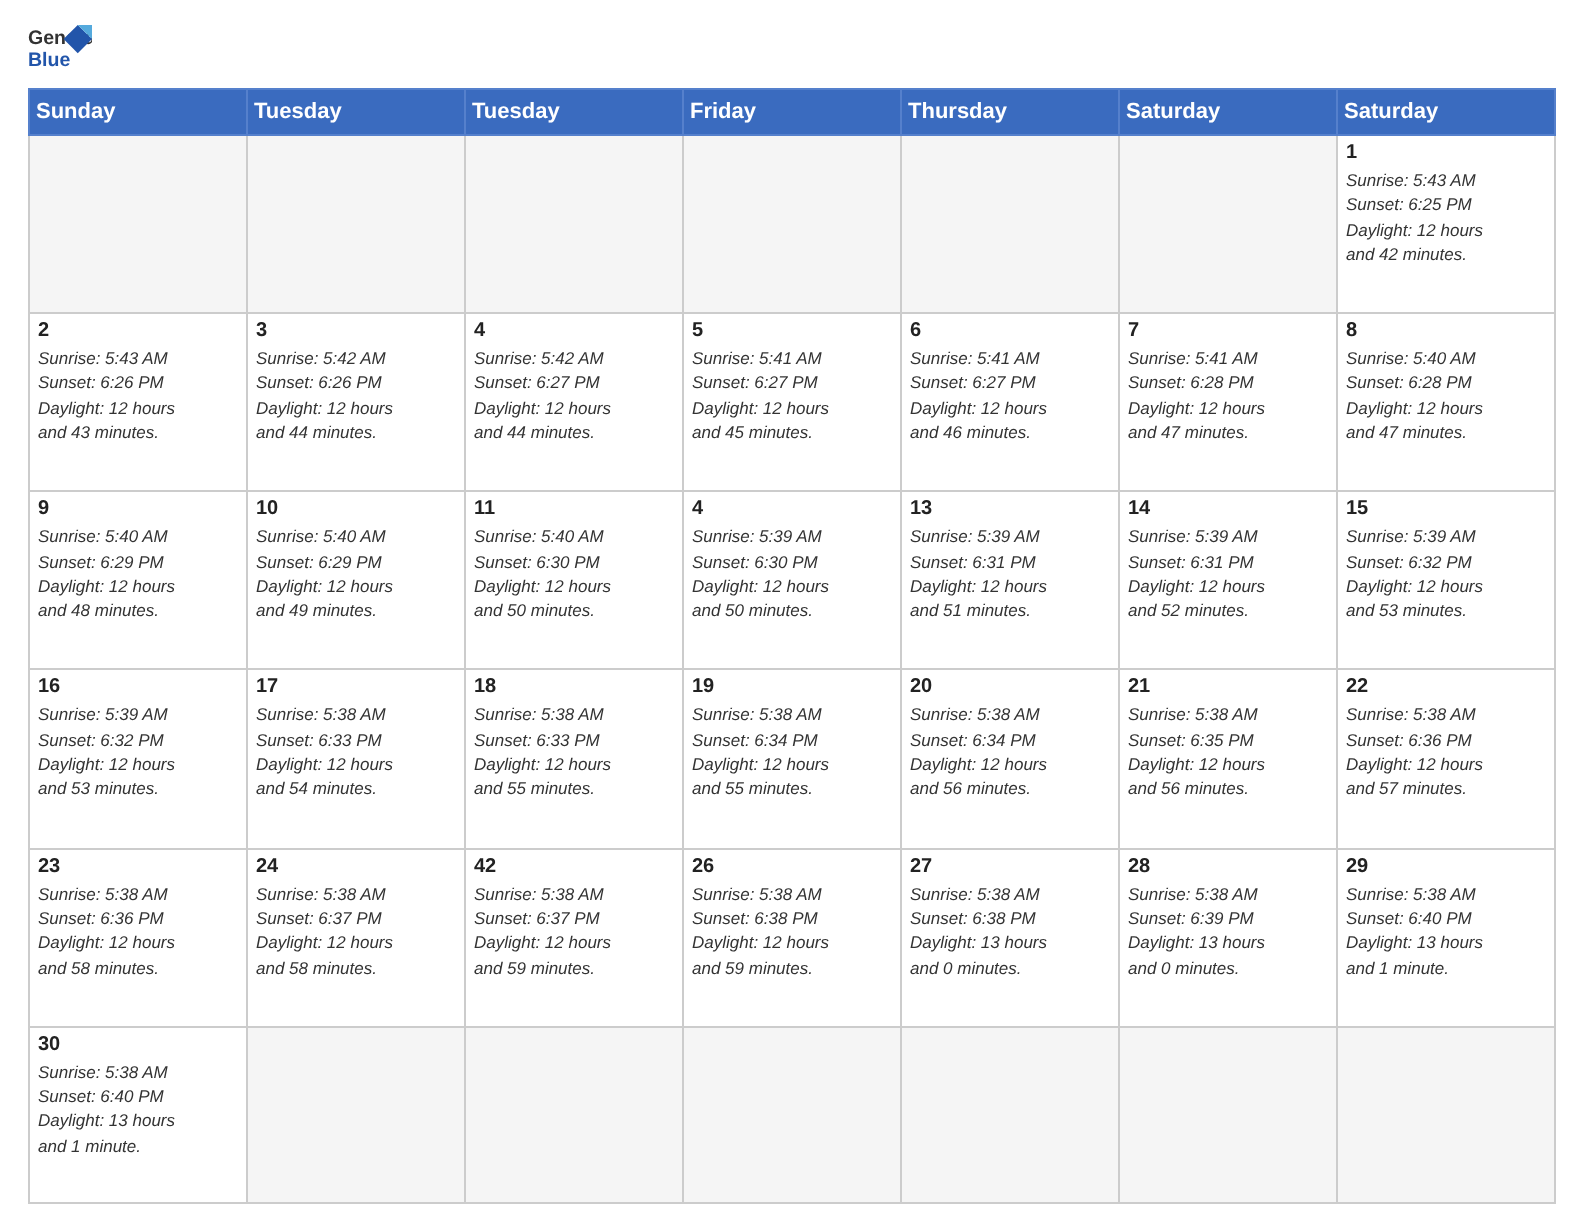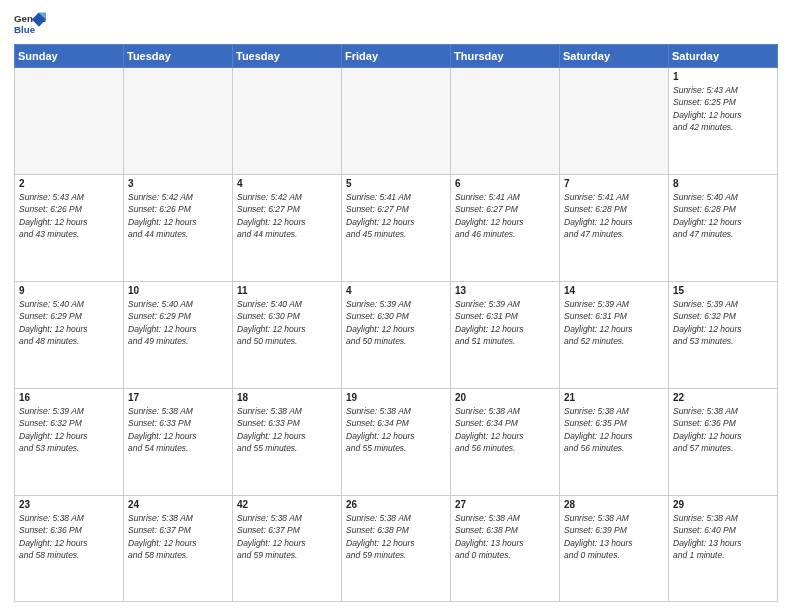--- a/index.html
+++ b/index.html
@@ -334,15 +334,30 @@
 and 0 minutes.</div>
           </td>
           <td>
             <span class="day-num">29</span>
             <div class="day-info" style="white-space: pre-line;">Sunrise: 5:38 AM
 Sunset: 6:40 PM
 Daylight: 13 hours
 and 1 minute.</div>
           </td>
         </tr>
+        <tr>
+          <td>
+            <span class="day-num">30</span>
+            <div class="day-info" style="white-space: pre-line;">Sunrise: 5:38 AM
+Sunset: 6:40 PM
+Daylight: 13 hours
+and 1 minute.</div>
+          </td>
+          <td class="empty"></td>
+          <td class="empty"></td>
+          <td class="empty"></td>
+          <td class="empty"></td>
+          <td class="empty"></td>
+          <td class="empty"></td>
+        </tr>
       </tbody>
   </table>
 </div>
 
 </body></html>

